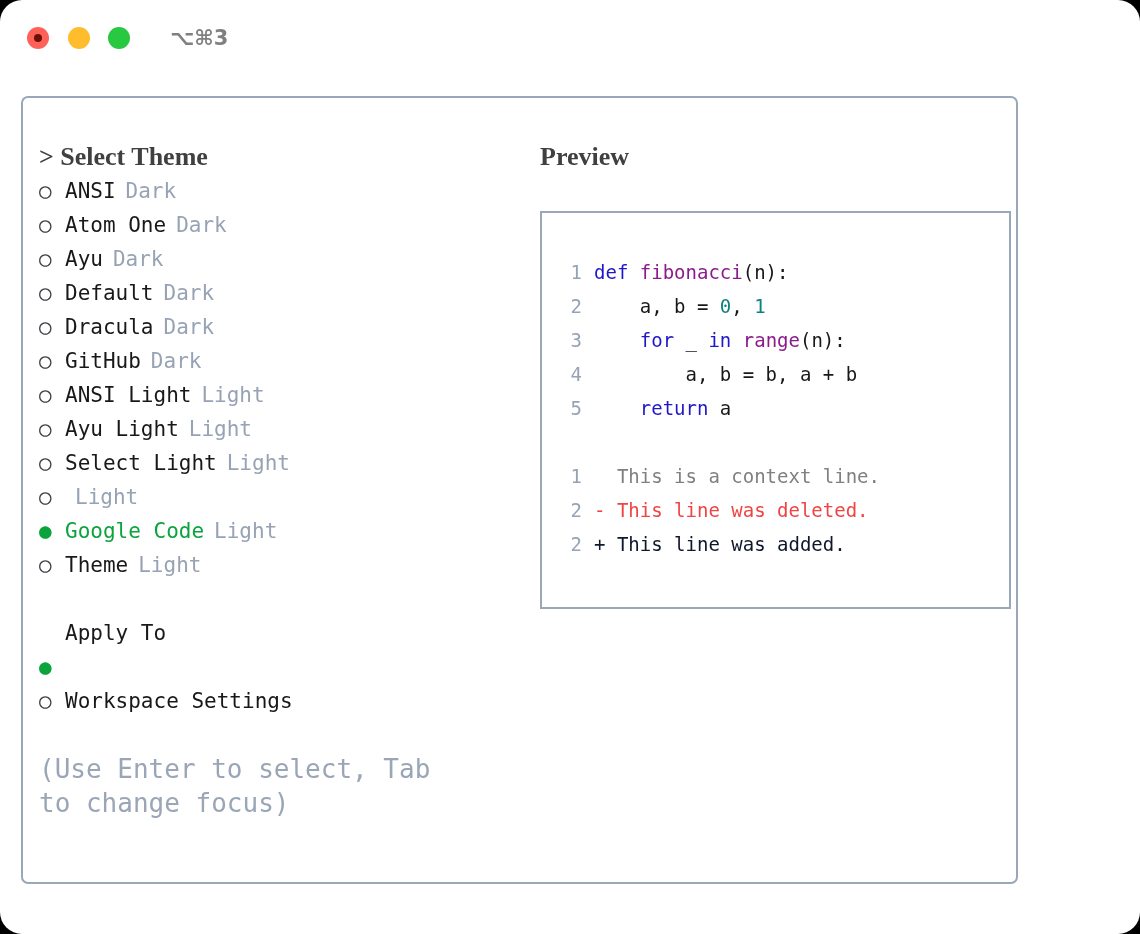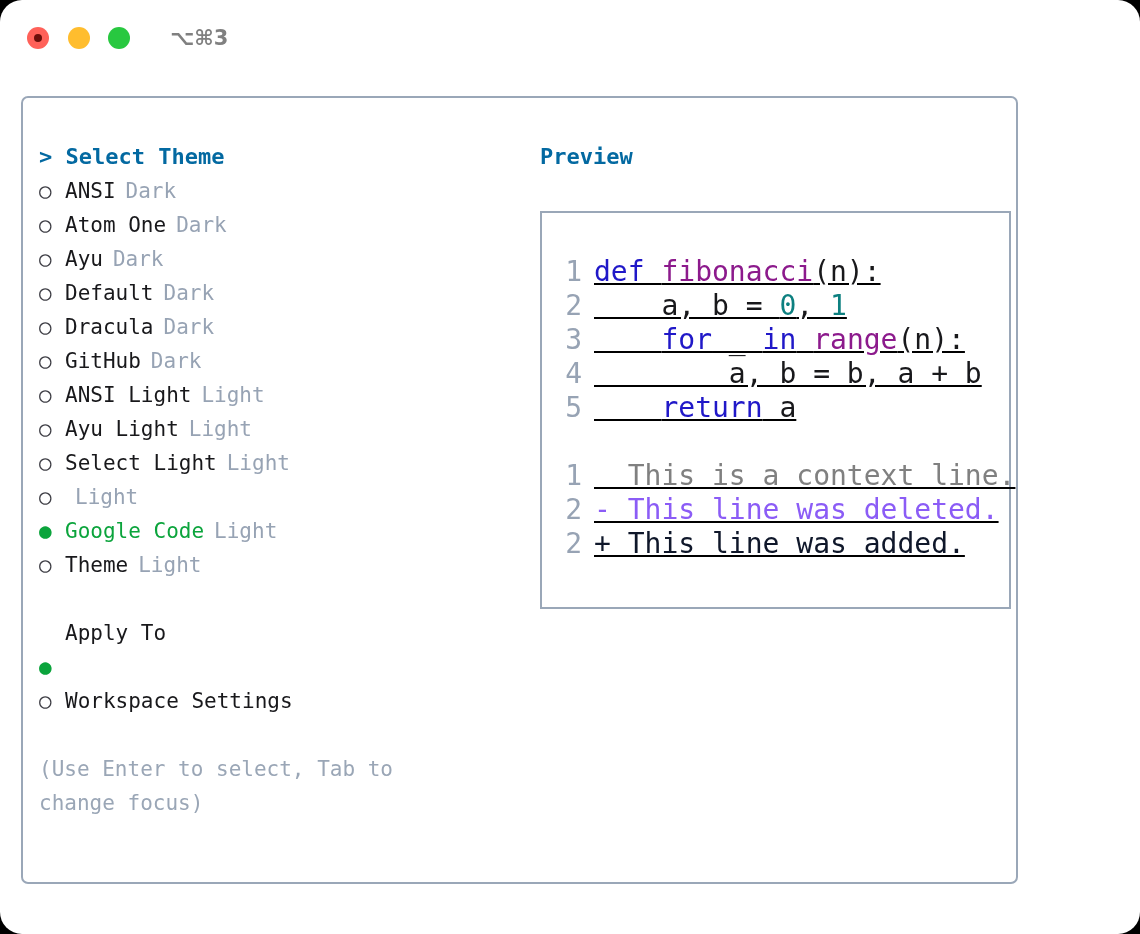--- a/index.html
+++ b/index.html
@@ -77,25 +77,26 @@
   }
 
   
   .left-col {
     position: absolute;
     left: 16px;
     top: 42px;
     width: 460px;
   }
   .panel-heading {
-    font-size: 22px;
+    font-size: 26px;
     font-weight: bold;
-    color: #0369a1;
+    color: #404040;
     line-height: 34px;
     white-space: pre;
+    font-family: Liberation Serif, serif;
   }
   .list { margin: 0; padding: 0; list-style: none; }
   .opt {
     display: flex;
     align-items: baseline;
     height: 34px;
     line-height: 34px;
     font-size: 21px;
     white-space: pre;
   }
@@ -112,21 +113,21 @@
   .opt-category {
     color: #97a3b4;
     margin-left: 10px;
   }
   .opt.plain .marker { color: transparent; }
 
   .section-gap { height: 34px; }
 
   .hint {
     margin-top: 34px;
-    font-size: 21px;
+    font-size: 26px;
     line-height: 34px;
     color: #9aa6b6;
     width: 410px;
   }
 
   
   .right-col {
     position: absolute;
     left: 478px;
     top: 42px;
@@ -139,39 +140,38 @@
     height: 398px;
     border: 2px solid #9aa7b8;
     background: #ffffff;
     box-sizing: border-box;
     position: relative;
   }
   .code {
     position: absolute;
     left: 14px;
     top: 42px;
-    font-size: 28px;
+    font-size: 19px;
     line-height: 34px;
     white-space: pre;
-    text-decoration: underline;
   }
   .code-line { display: block; white-space: pre; }
   .ln {
     display: inline-block;
     width: 26px;
     text-align: right;
     color: #97a3b4;
     margin-right: 12px;
   }
   .kw   { color: #2018c8; }
   .fn   { color: #8c1a8c; }
   .num  { color: #0d8080; }
   .pl   { color: #18181b; }
   .ctx  { color: #808080; margin-top: 40px; }
-  .del  { color: #8b5cf6; }
+  .del  { color: #ef4444; }
   .add  { color: #0f172a; margin-top: 16px; }
   .blank-line { display: block; height: 34px; }
 </style>
 </head>
 <body>
 
 <div class="window">
 
   <div class="titlebar">
     <div class="dot dot-close"></div>

